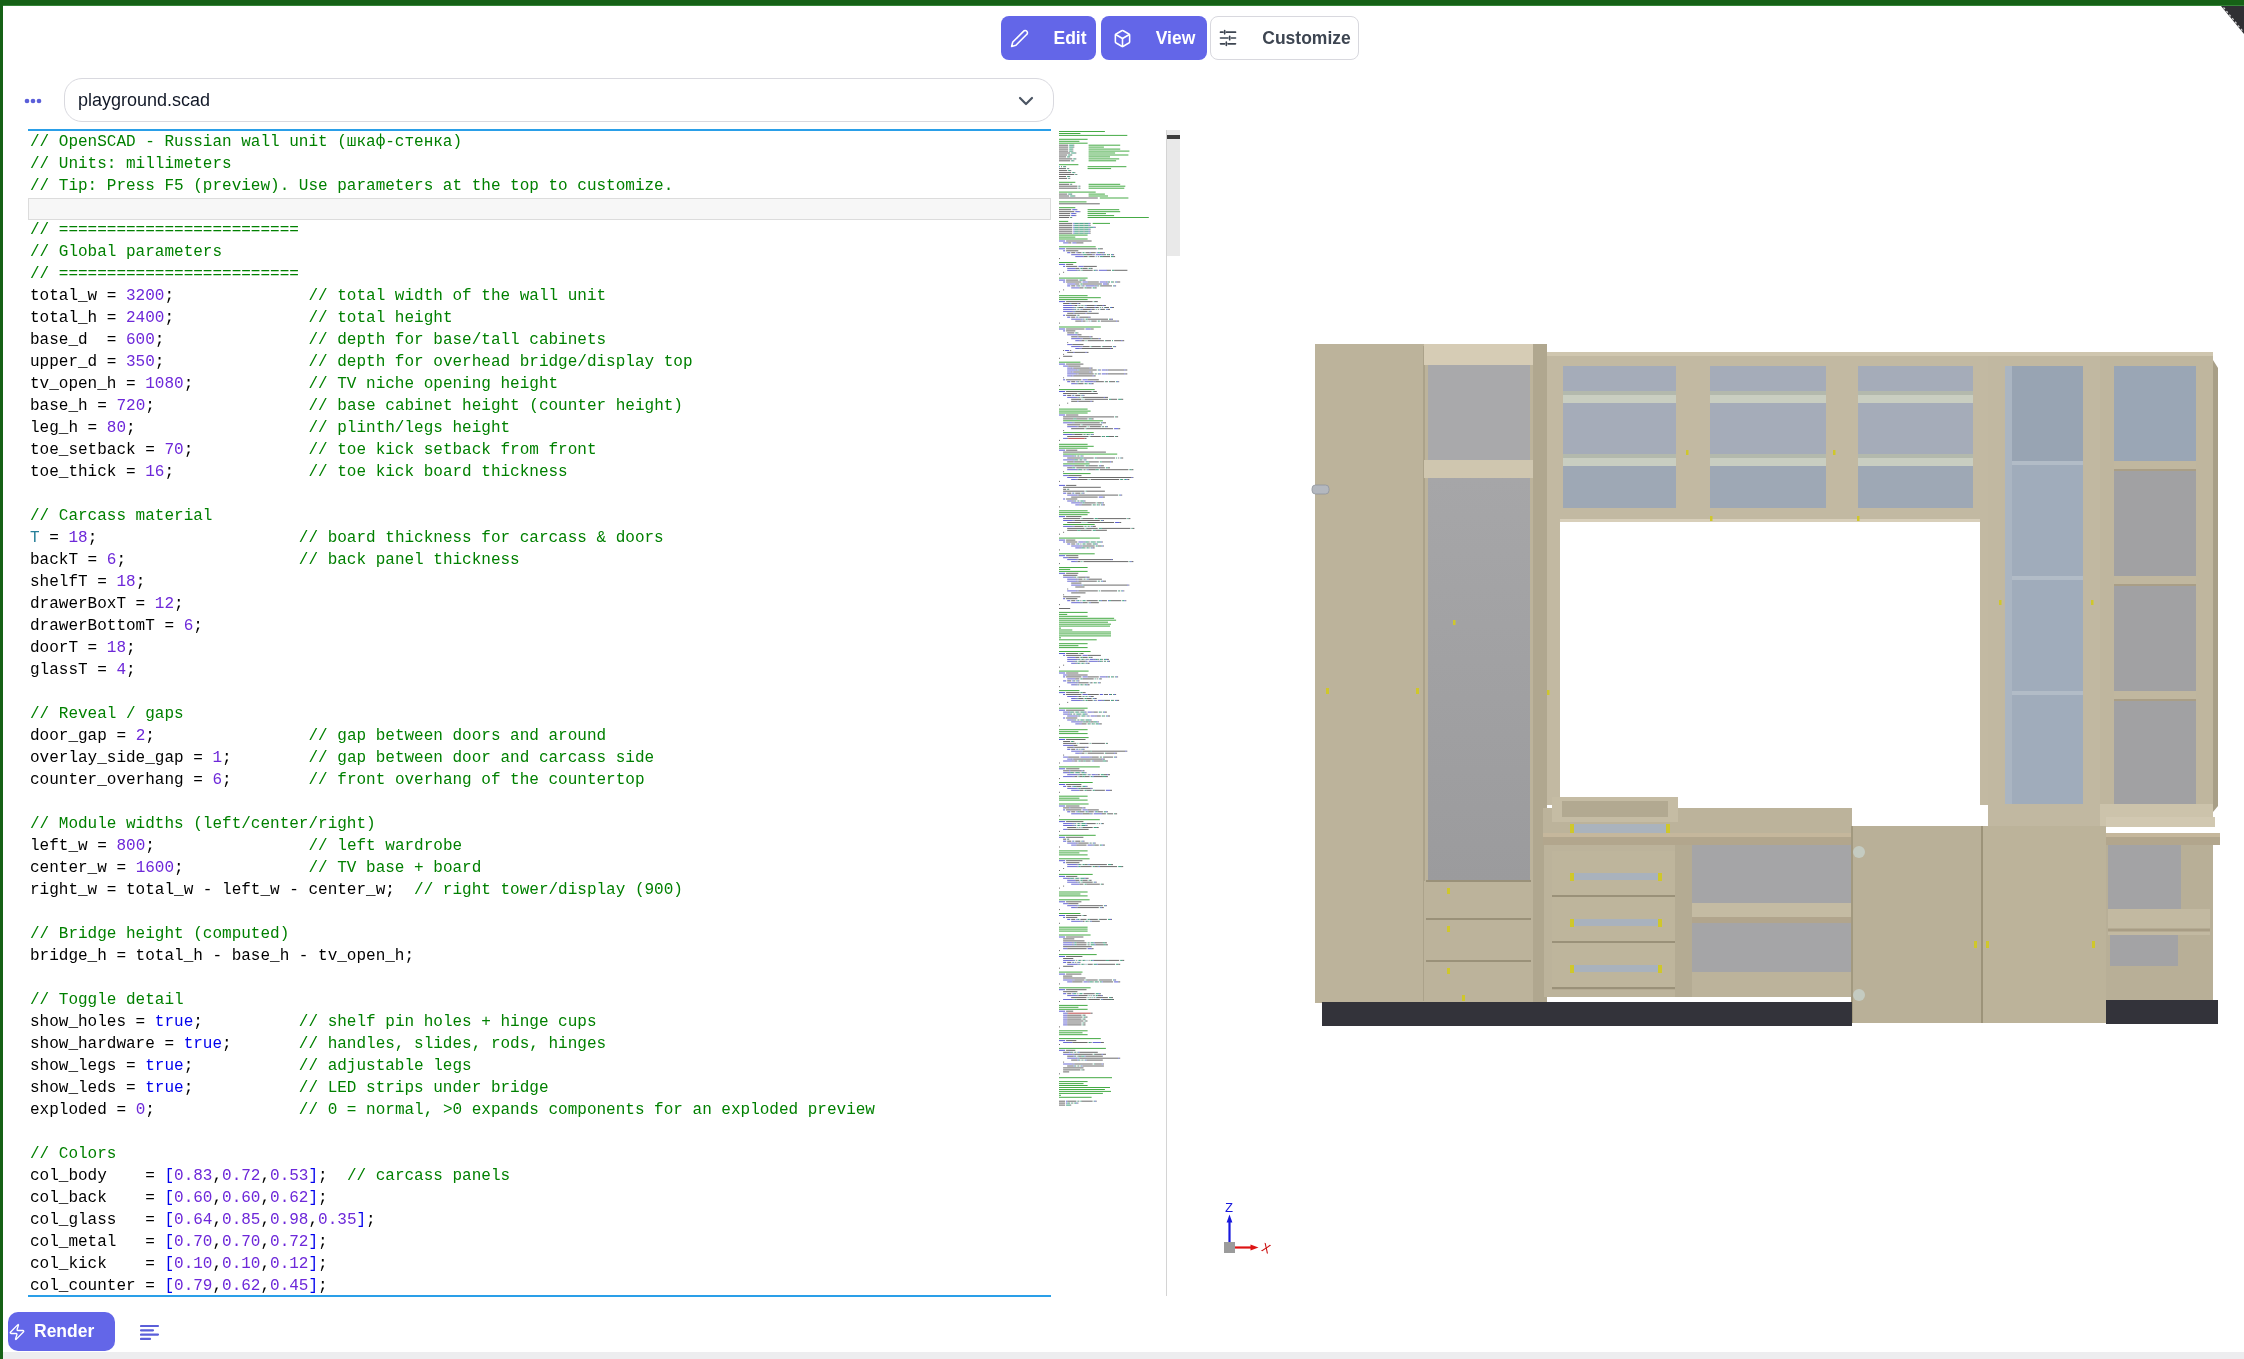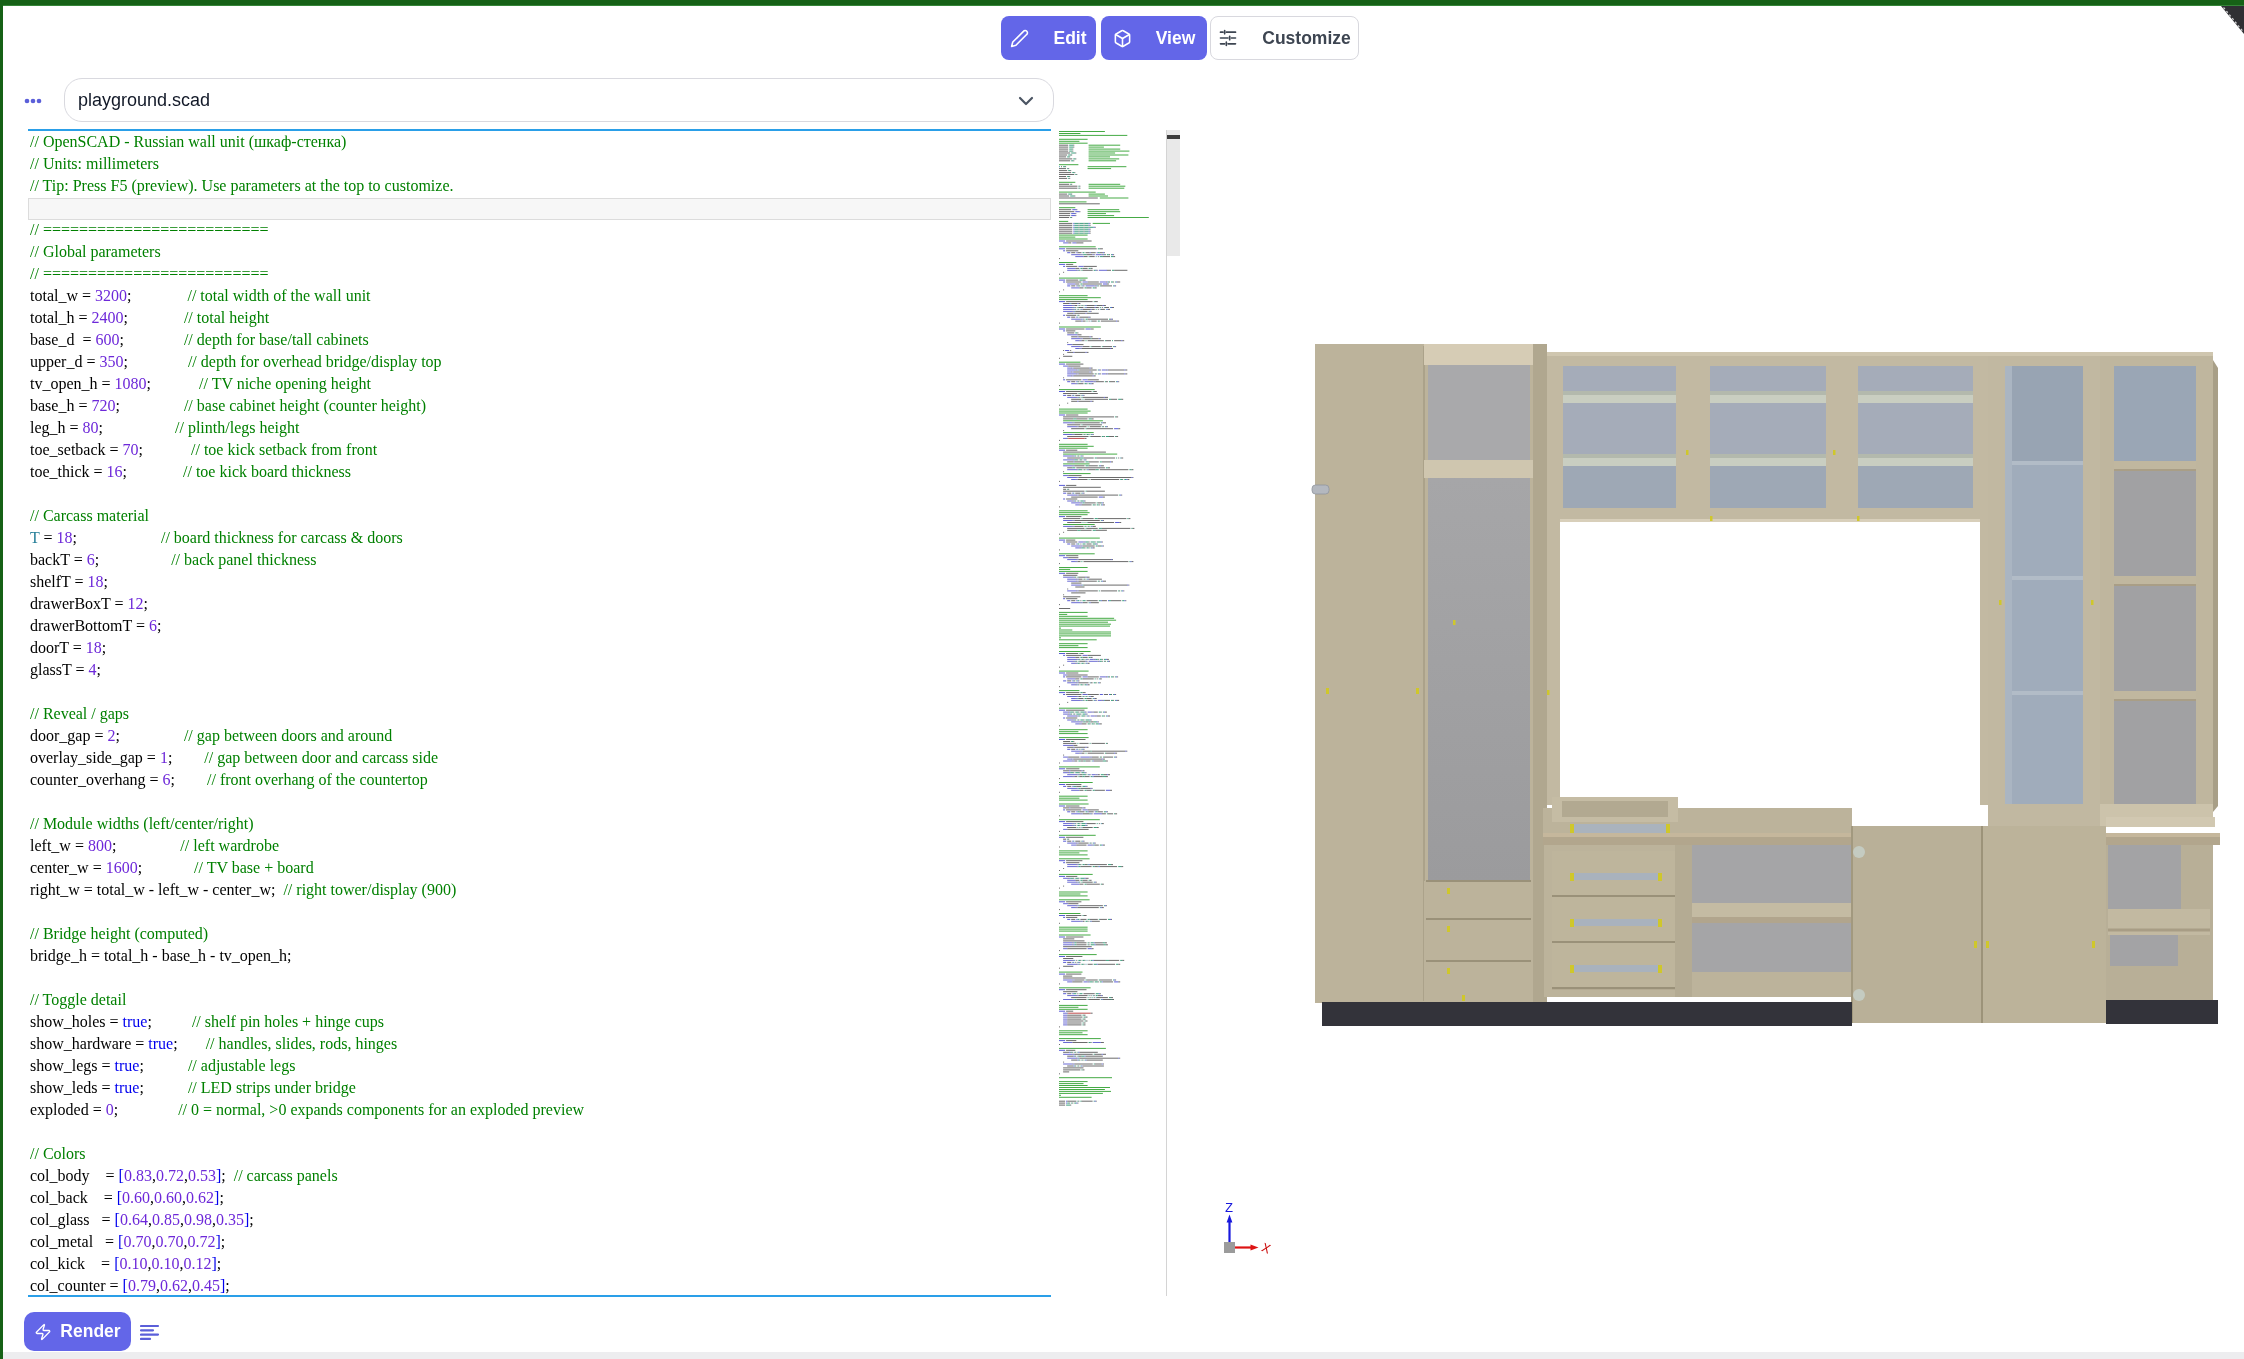--- a/index.html
+++ b/index.html
@@ -12,29 +12,29 @@
 .btn.light{background:#fff;border:1.5px solid #d8d8de;color:#3d4551}
 .filebox{position:absolute;left:64px;top:78px;width:990px;height:44px;border:1.6px solid #d9d9df;
  border-radius:18px;background:#fff;display:flex;align-items:center;padding:0 13px;font-size:18px;color:#111827}
 .edtop{position:absolute;left:28px;top:129px;width:1023px;height:2px;background:#2a9fe8}
 .edbot{position:absolute;left:28px;top:1294.5px;width:1023px;height:2px;background:#2a9fe8}
 .edright{position:absolute;left:1166px;top:130px;width:1px;height:1166px;background:#d4d4d4}
 .sbthumb{position:absolute;left:1166.5px;top:130px;width:13.5px;height:126px;background:#e9e9e9}
 .sbmark{position:absolute;left:1166.5px;top:135px;width:13.5px;height:4px;background:#3c3c3c}
 .activeline{position:absolute;left:28px;top:198px;width:1023px;height:22px;background:#f7f7f7;
  border:1px solid #dcdcdc}
-pre.code{position:absolute;left:30px;top:131px;font-family:Liberation Serif, serif;
+pre.code{position:absolute;left:30px;top:131px;font-family:Liberation Mono, monospace;
  font-size:16px;line-height:22px;color:#000;white-space:pre}
 pre.code .c{color:#008000}
 pre.code .n{color:#6d28d9}
 pre.code .k{color:#0000ee}
 pre.code .t{color:#267f99}
-.renderbtn{position:absolute;left:24px;top:1312px;width:107px;height:39px;border-radius:10px;
+.renderbtn{position:absolute;left:8px;top:1312px;width:107px;height:39px;border-radius:10px;
  background:#6366e8;color:#fff;font-weight:bold;font-size:17.5px;display:flex;align-items:center;
- justify-content:center;gap:8px}
+ gap:8px}
 .footer{position:absolute;left:0;top:1352px;width:2244px;height:7px;background:#ededef}
 svg.layer{position:absolute;left:0;top:0;width:2244px;height:1359px}
 </style></head><body>
 <div class="footer"></div>
 <div class="topbar"></div>
 <div class="topbar2"></div>
 <div class="leftbar"></div>
 
 <div class="btn" style="left:1001px;width:95px">
 <svg width="19" height="19" viewBox="0 0 24 24" fill="none" stroke="#fff" stroke-width="2" stroke-linecap="round" stroke-linejoin="round">

